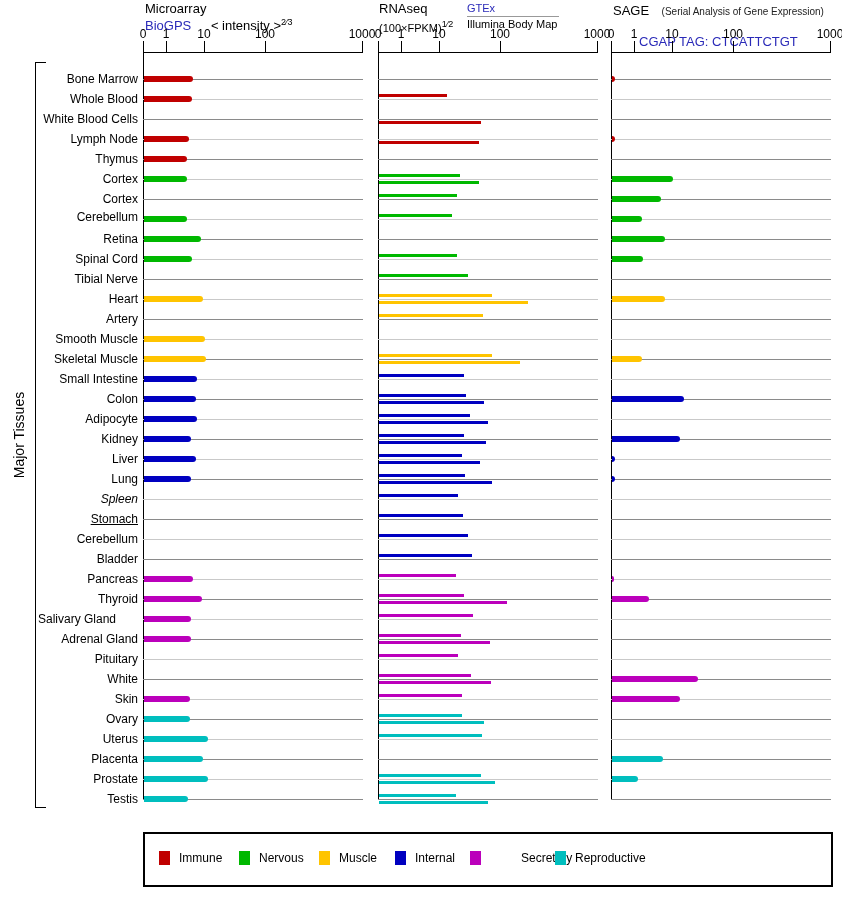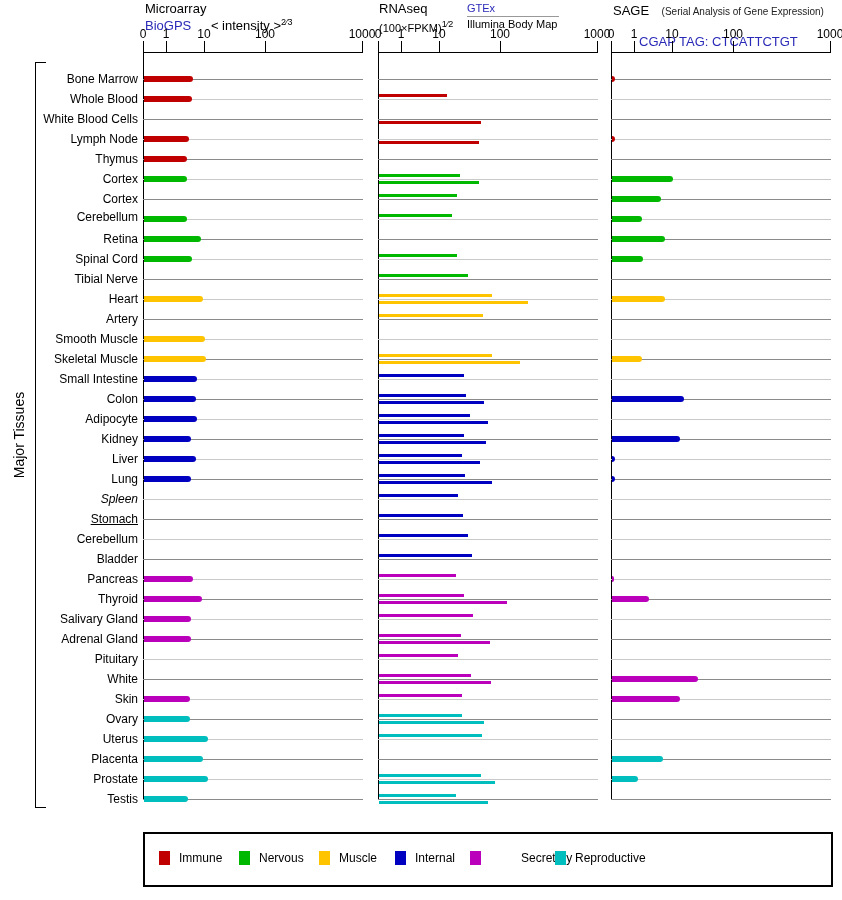--- a/index.html
+++ b/index.html
@@ -85,21 +85,21 @@
       <div class="tissue-label" style="left: 0px; top: 419px; width: 138px;">Adipocyte</div>
       <div class="tissue-label" style="left: 0px; top: 439px; width: 138px;">Kidney</div>
       <div class="tissue-label" style="left: 0px; top: 459px; width: 138px;">Liver</div>
       <div class="tissue-label" style="left: 0px; top: 479px; width: 138px;">Lung</div>
       <div class="tissue-label" style="left: 0px; top: 499px; width: 138px; font-style: italic;">Spleen</div>
       <div class="tissue-label" style="left: 0px; top: 519px; width: 138px; text-decoration: underline;">Stomach</div>
       <div class="tissue-label" style="left: 0px; top: 539px; width: 138px;">Cerebellum</div>
       <div class="tissue-label" style="left: 0px; top: 559px; width: 138px;">Bladder</div>
       <div class="tissue-label" style="left: 0px; top: 579px; width: 138px;">Pancreas</div>
       <div class="tissue-label" style="left: 0px; top: 599px; width: 138px;">Thyroid</div>
-      <div class="tissue-label" style="left: 0px; top: 619px; width: 138px;">Salivary Gland</div>
+      <div class="tissue-label" style="left: 0px; top: 619px; width: 116px;">Salivary Gland</div>
       <div class="tissue-label" style="left: 0px; top: 639px; width: 138px;">Adrenal Gland</div>
       <div class="tissue-label" style="left: 0px; top: 659px; width: 138px;">Pituitary</div>
       <div class="tissue-label" style="left: 0px; top: 679px; width: 138px;">White</div>
       <div class="tissue-label" style="left: 0px; top: 699px; width: 138px;">Skin</div>
       <div class="tissue-label" style="left: 0px; top: 719px; width: 138px;">Ovary</div>
       <div class="tissue-label" style="left: 0px; top: 739px; width: 138px;">Uterus</div>
       <div class="tissue-label" style="left: 0px; top: 759px; width: 138px;">Placenta</div>
       <div class="tissue-label" style="left: 0px; top: 779px; width: 138px;">Prostate</div>
       <div class="tissue-label" style="left: 0px; top: 799px; width: 138px;">Testis</div>
       <div class="haxis" style="left: 143px; top: 52px; width: 220px;"></div>

